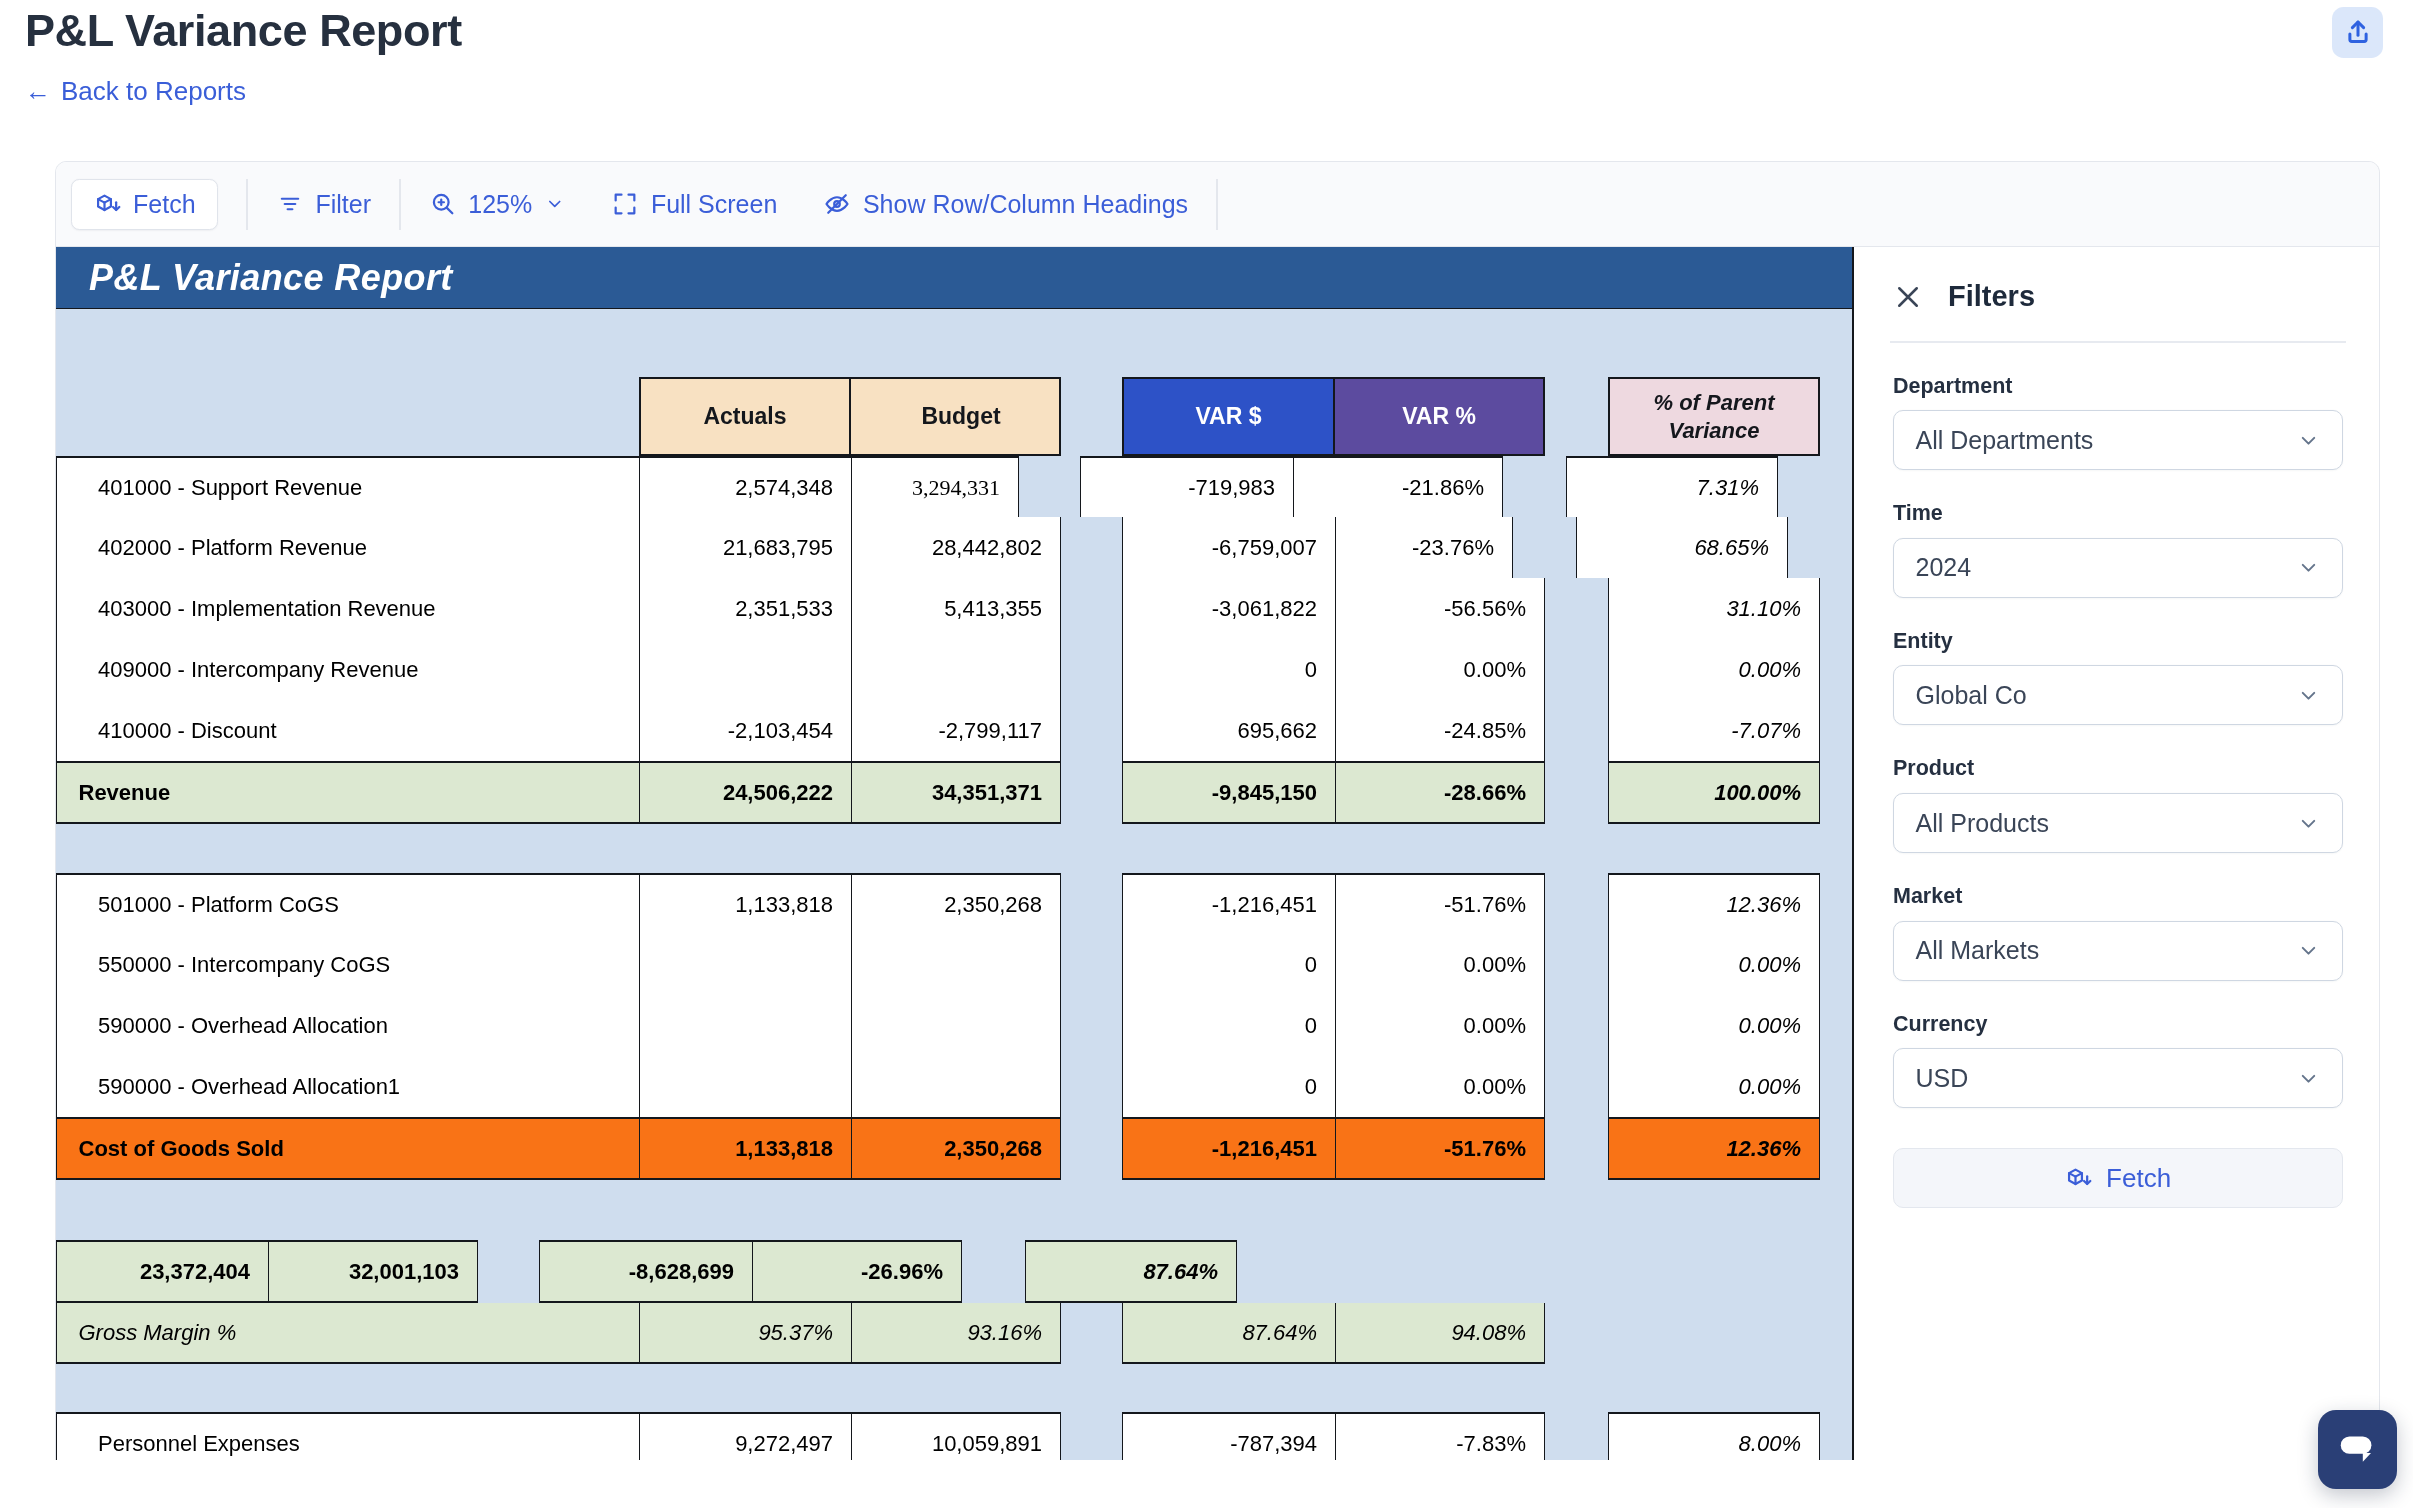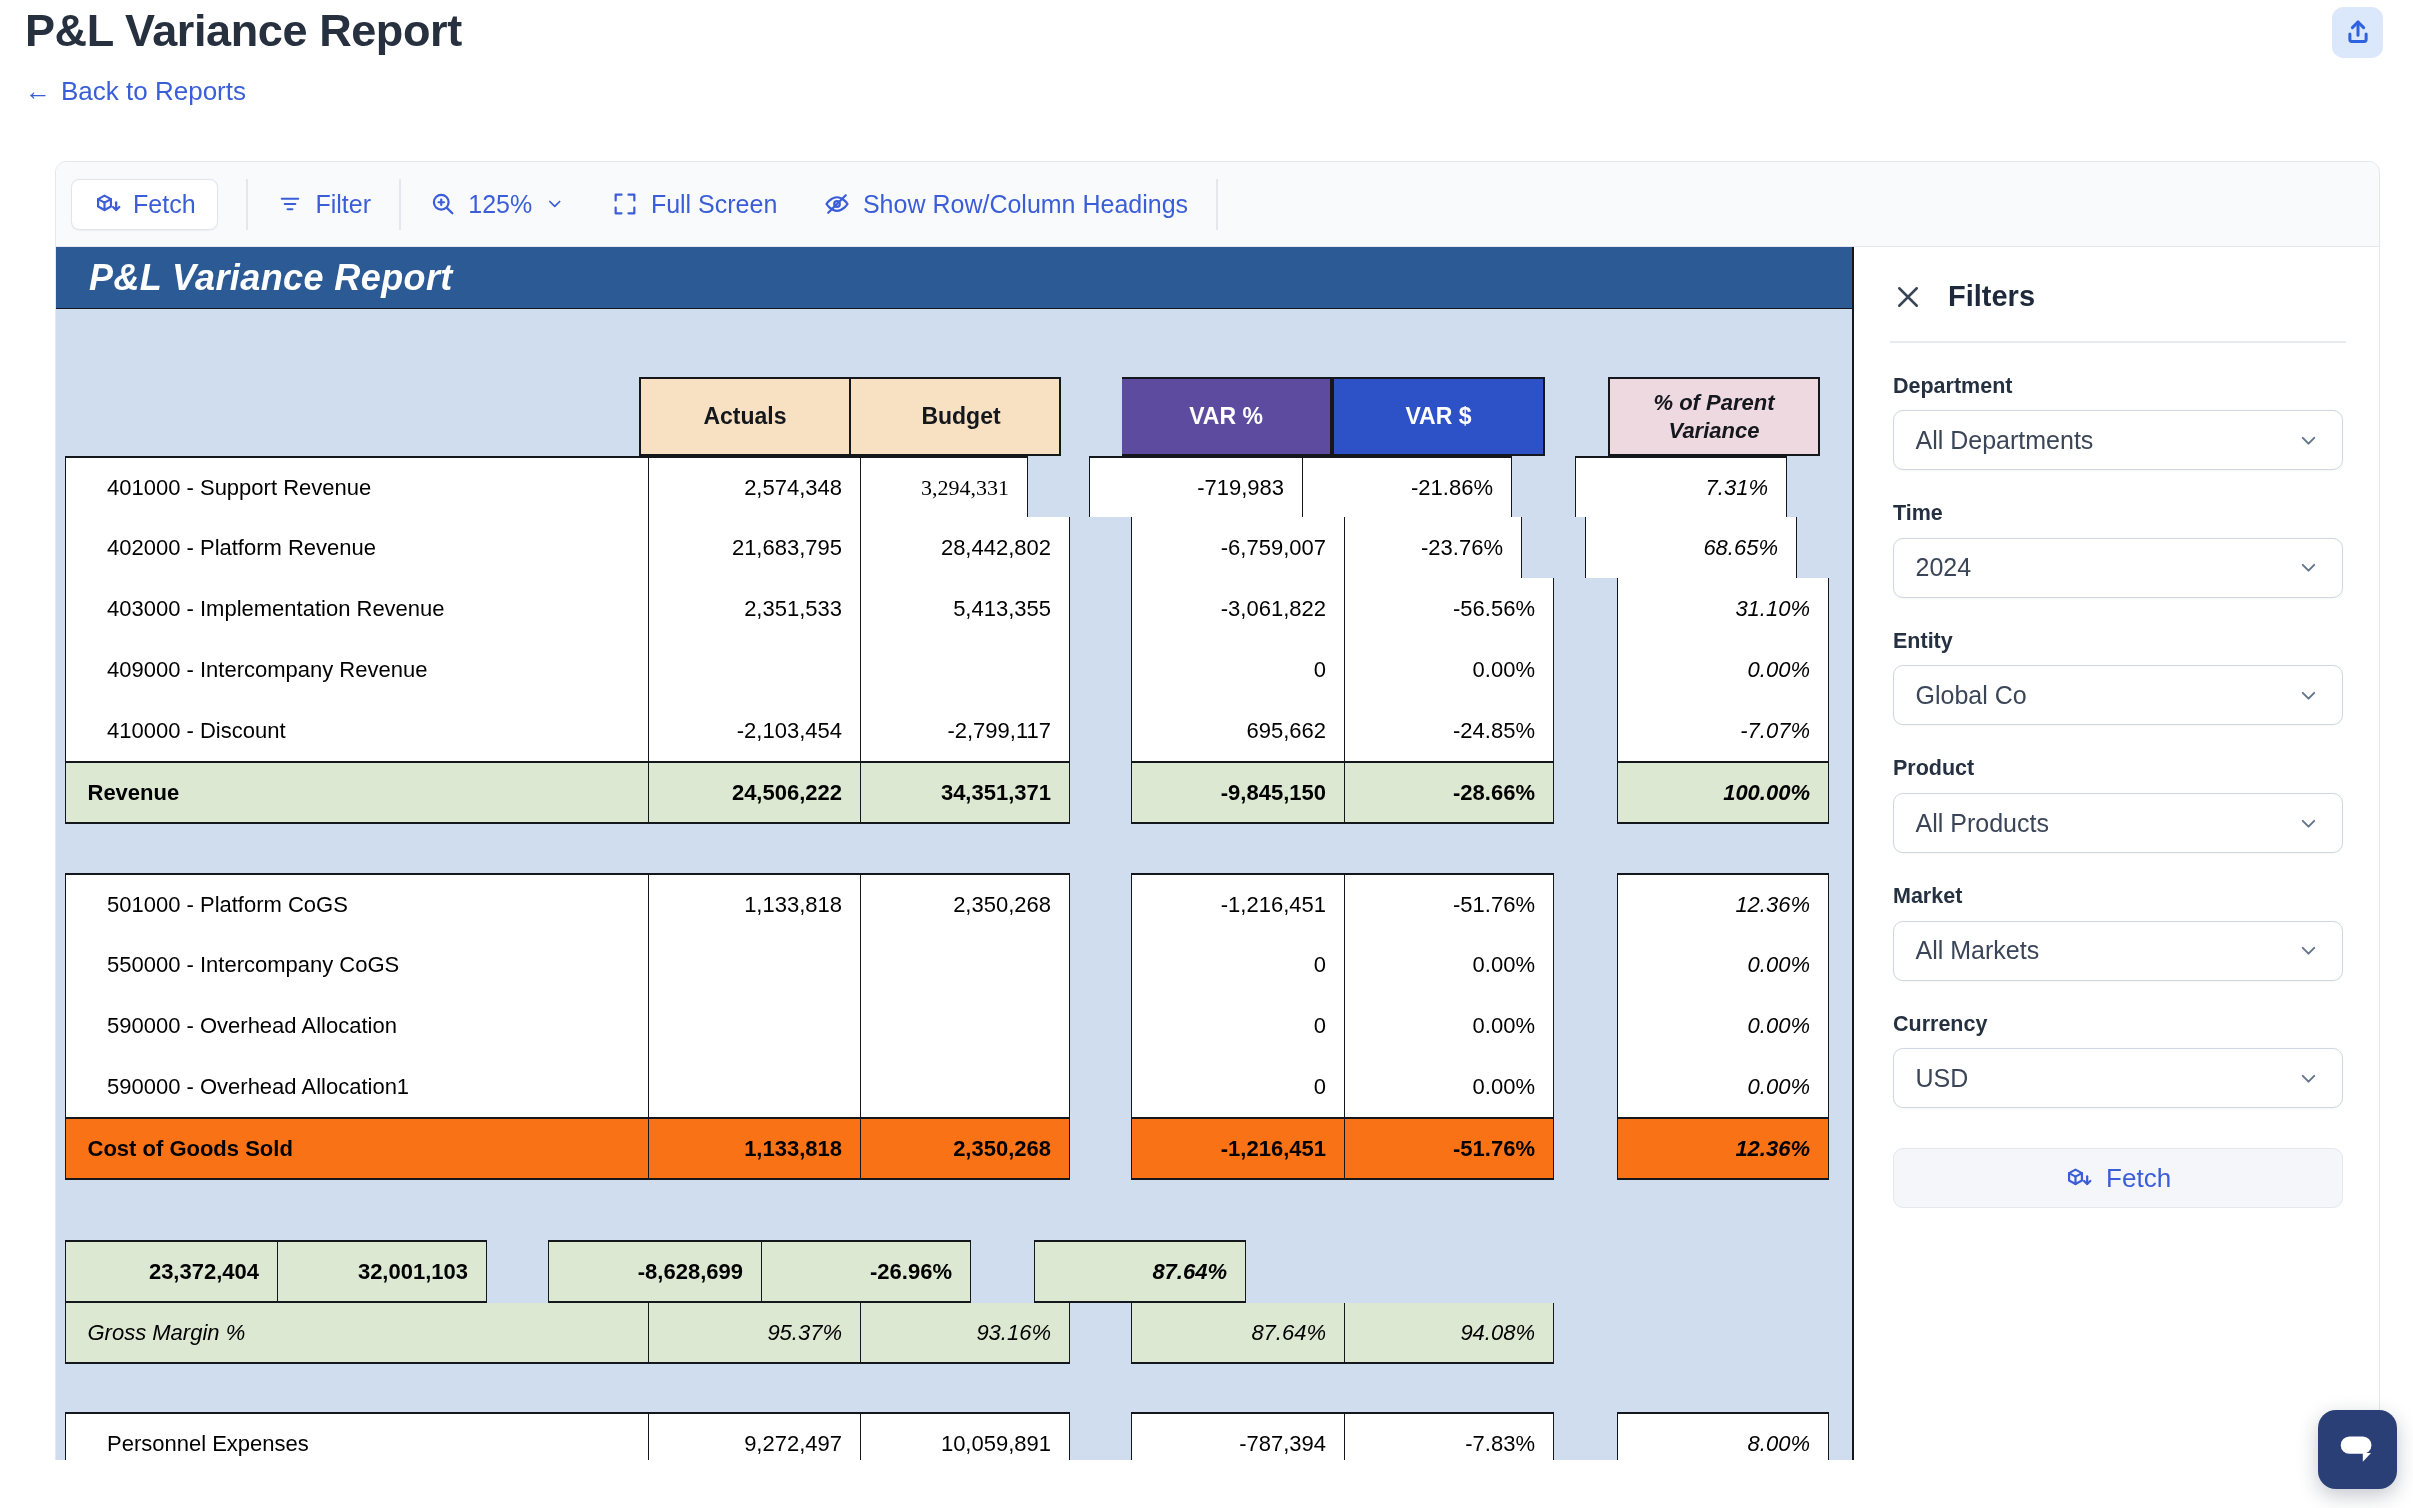--- a/index.html
+++ b/index.html
@@ -44,21 +44,21 @@
   .hc-spacer { width:583px; border:none; }
   .hc-gap { border:none; }
   .hc-actuals,.hc-budget { background:#f8e1c2; }
   .hc-budget { border-left:none;padding-left:12px; }
   .hc-vard { background:#2d52c7; color:#ffffff; }
   .hc-varp { background:#5c4b9f; color:#ffffff; border-left:none; }
   .hc-parent { background:#eed9e0; font-weight:600; font-style:italic; font-size:22px;
                line-height:1.25; padding:0 25px; }
 
   
-  .t-row { display:flex;padding-left:9px; }
+  .t-row { display:flex; }
   .cell { display:flex; align-items:center; font-size:22px; color:#000; }
   .c-label { justify-content:flex-start; padding-left:41px;
              border-left:1.7px solid #14171c; }
   .c-a { justify-content:flex-end; padding-right:18px; border-left:1.7px solid #14171c; }
   .c-b { justify-content:flex-end; padding-right:18px; border-left:1.7px solid #14171c;
          border-right:1.7px solid #14171c; }
   .c-vd { justify-content:flex-end; padding-right:18px; border-left:1.7px solid #14171c; }
   .c-vp { justify-content:flex-end; padding-right:18px; border-left:1.7px solid #14171c;
           border-right:1.7px solid #14171c; }
   .c-pp { justify-content:flex-end; padding-right:18px; border-left:1.7px solid #14171c;
@@ -186,22 +186,22 @@
 
   <div class="table-area">
     <div class="banner">
       <span class="banner-text">P&amp;L Variance Report</span>
     </div>
     <div class="hdr-row">
       <div class="hcell hc-spacer"></div>
       <div class="hcell hc-actuals" style="width:212px">Actuals</div>
       <div class="hcell hc-budget" style="width:210px">Budget</div>
       <div class="hcell hc-gap" style="width:61px"></div>
+      <div class="hcell hc-vard" style="width:213px">VAR $</div>
       <div class="hcell hc-varp" style="width:210px">VAR %</div>
-      <div class="hcell hc-vard" style="width:213px">VAR $</div>
       <div class="hcell hc-gap" style="width:63px"></div>
       <div class="hcell hc-parent" style="width:212px">% of Parent Variance</div>
     </div>
     <div id="grid-rows">
         <div class="t-row row-data row-first" style="height: 61px;">
           <div class="cell c-label" style="width: 583px;">401000 - Support Revenue</div>
           <div class="cell c-a" style="width: 212px;">2,574,348</div>
           <div class="cell c-b" style="width: 168px; font-family: Liberation Serif, serif;">3,294,331</div>
           <div class="cell c-gap" style="width: 61px;"></div>
           <div class="cell c-vd" style="width: 213px;">-719,983</div>

